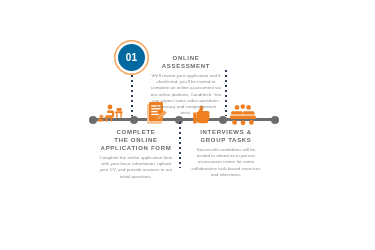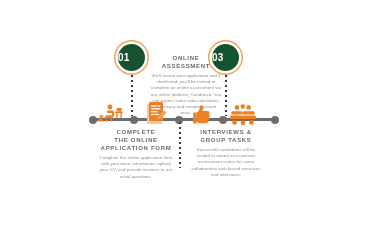--- a/index.html
+++ b/index.html
@@ -56,27 +56,28 @@
   .connector.c1 { left: 130.5px; top: 70px;  height: 46px; }
   .connector.c3 { left: 224.5px; top: 70px;  height: 46px; }
   .connector.c2 { left: 178.5px; top: 122px; height: 46px; }
 
   
   .badge {
     position: absolute;
     width: 27px;
     height: 27px;
     border-radius: 50%;
-    background: #14532d;
+    background: #0369a1;
     color: #ffffff;
     font-size: 10px;
     font-weight: bold;
     letter-spacing: .3px;
     display: flex;
     align-items: center;
+    justify-content: center;
     box-shadow: 0 0 0 2.5px #ffffff, 0 0 0 4px #f4a459;
   }
   .badge.b1 { left: 118px; top: 44px; }
   .badge.b3 { left: 212px; top: 44px; }
   .badge.b2 { left: 166px; top: 168px; }
 
   
   .block { position: absolute; text-align: center; }
   .block h3 {
     margin: 0 0 3px 0;
@@ -176,23 +177,20 @@
         <circle cx="5.6" cy="18.4" r="2.4"></circle>
         <circle cx="14" cy="18.8" r="2.4"></circle>
         <circle cx="22.4" cy="18.4" r="2.4"></circle>
       </g>
     </svg>
   </div>
 
   <div class="badge b1">
     <span>01</span>
   </div>
-  <div class="badge b3">
-    <span>03</span>
-  </div>
 
   <div class="block step1">
     <h3>
       <span>COMPLETE</span><br>
       <span>THE ONLINE</span><br>
       <span>APPLICATION FORM</span>
     </h3>
     <p>Complete the online application form with your basic information, upload your CV, and provide answers to our initial questions.</p>
   </div>
 

